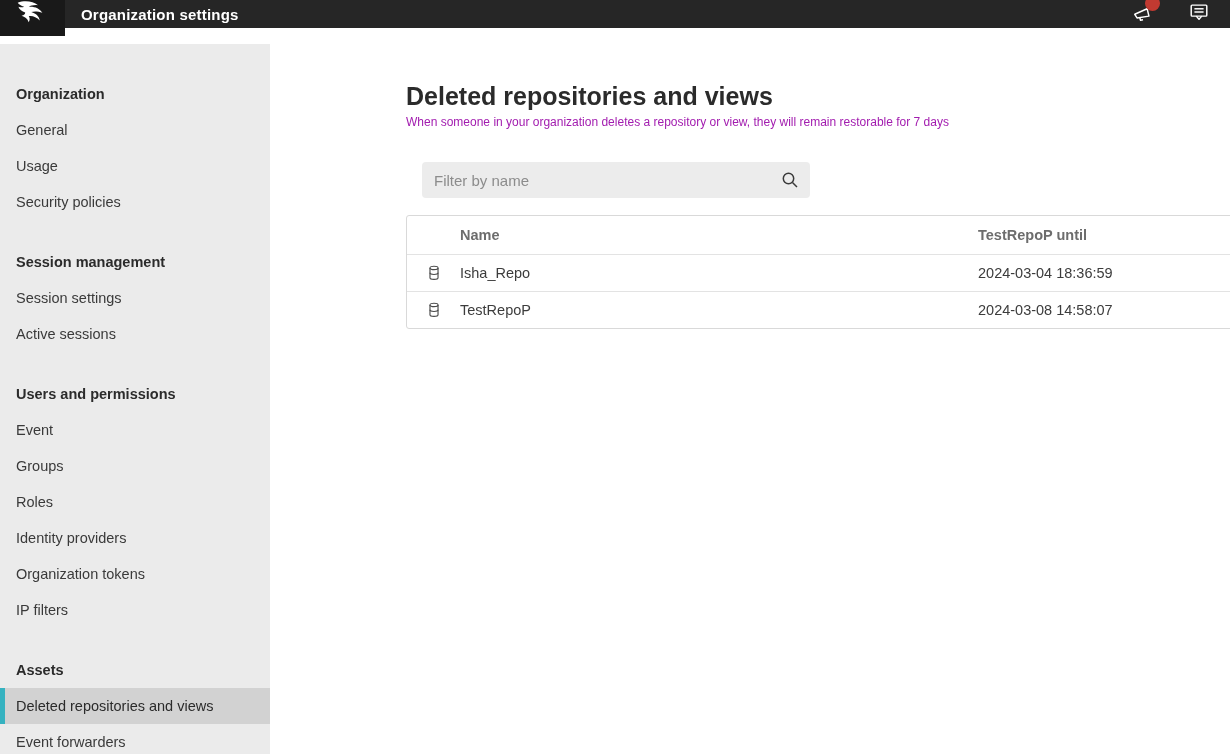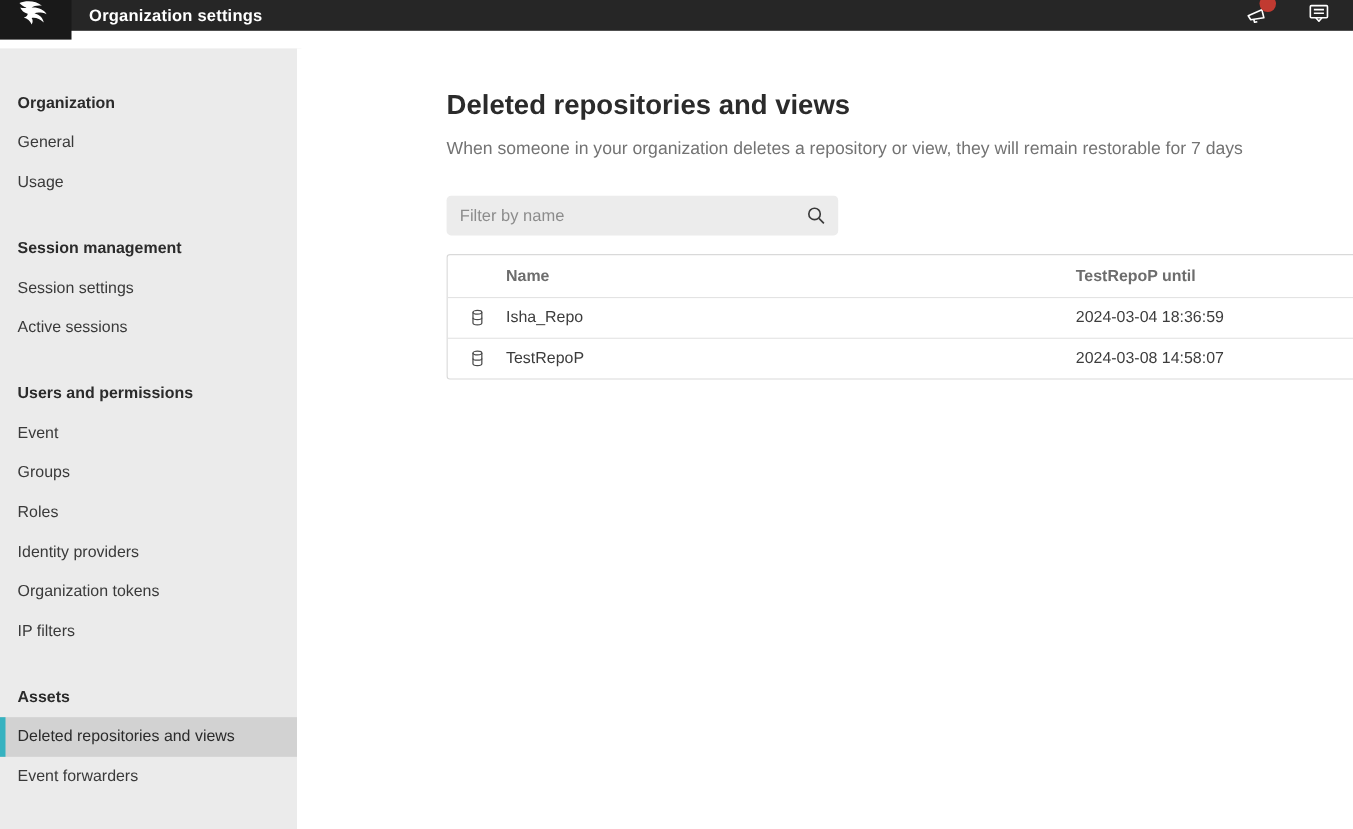--- a/index.html
+++ b/index.html
@@ -55,25 +55,25 @@
     background:#d2d2d2; border-left:5px solid #36b2c0; padding-left:11px;
     color:#2b2b2b;
   }
 
   
   .main {
     position:absolute; top:44px; left:270px; right:0; bottom:0;
     background:#ffffff; padding:38px 2px 0 136px;
   }
   .page-title { font-size:25px; font-weight:700; color:#2b2b2b; }
-  .page-desc { font-size:16px; color:#737373; margin-top:16px; }
+  .page-desc { font-size:12px; color:#a21caf; margin-top:4px; }
 
   .filter-wrap {
-    margin-top:33px; width:356px; height:36px; background:#ececec;
-    border-radius:4px; position:relative;
+    margin-top:33px; width:388px; height:36px; background:#ececec;
+    border-radius:4px; position:relative;margin-left:16px;
   }
   .filter-input {
     width:100%; height:100%; border:none; background:transparent;
     padding:0 40px 0 12px; font-size:15px; color:#333;
     font-family:"Liberation Sans", sans-serif; outline:none;
   }
   .filter-input::placeholder { color:#8c8c8c; }
   .search-icon { position:absolute; right:11px; top:9px; }
 
   
@@ -133,20 +133,21 @@
     </div>
   </div>
 </div>
 
 <div class="sidebar">
 
   <div class="side-section">
     <div class="side-header">Organization</div>
     <div class="side-item">General</div>
     <div class="side-item">Usage</div>
+    <div class="side-item">Security policies</div>
   </div>
 
   <div class="side-section">
     <div class="side-header">Session management</div>
     <div class="side-item">Session settings</div>
     <div class="side-item">Active sessions</div>
   </div>
 
   <div class="side-section">
     <div class="side-header">Users and permissions</div>

